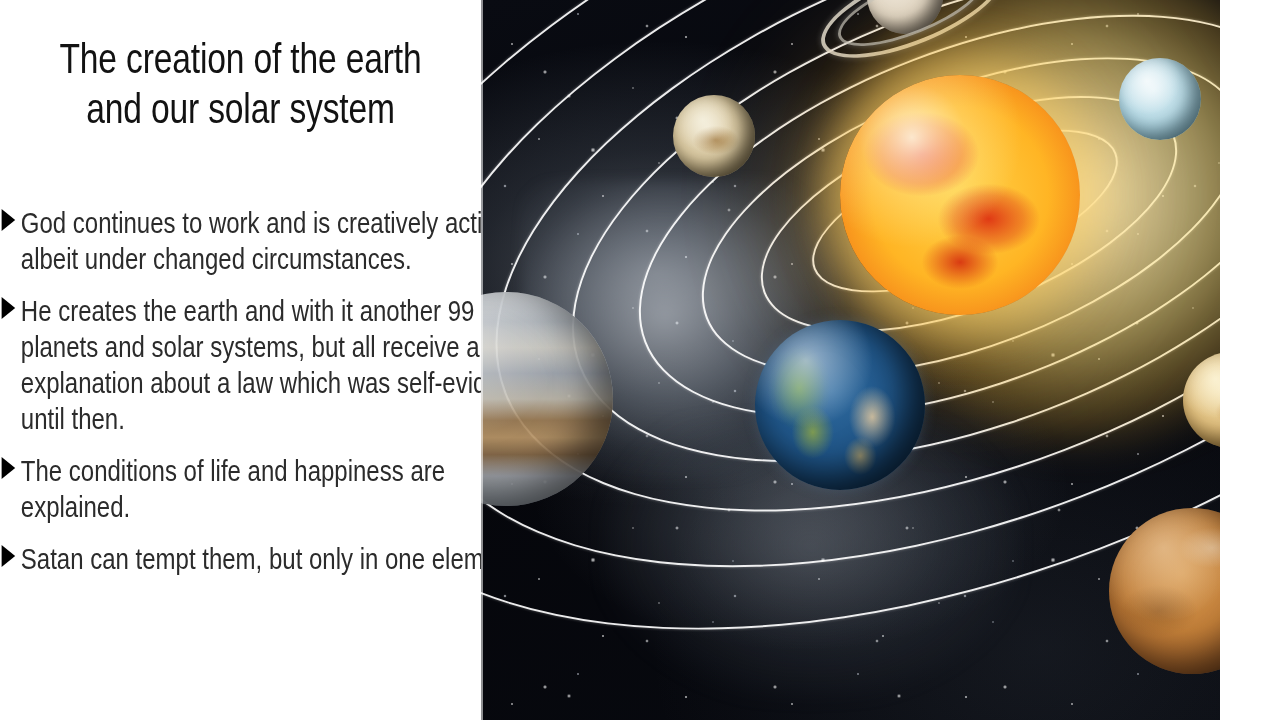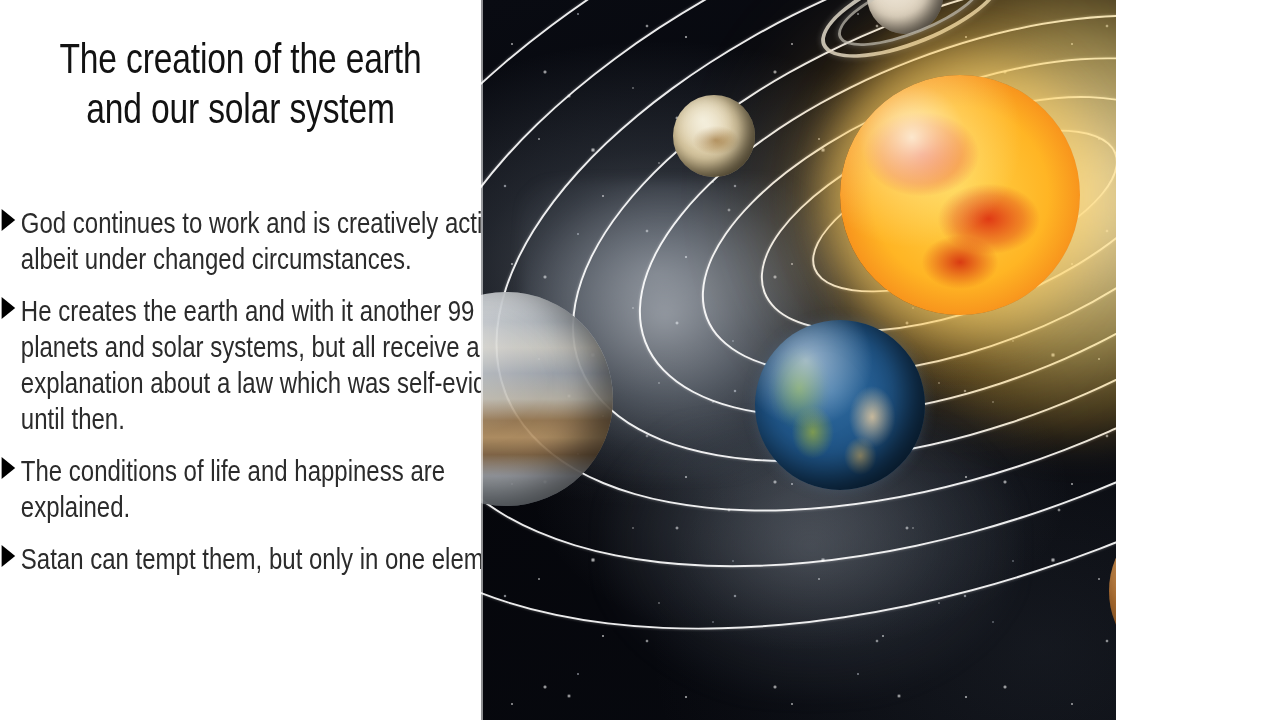--- a/index.html
+++ b/index.html
@@ -1,20 +1,20 @@
 <!DOCTYPE html>
 <html><head>
 <meta charset="utf-8">
 <style>
   html,body{margin:0;padding:0;}
   body{
     width:1280px;height:720px;overflow:hidden;background:#ffffff;
     font-family:"Liberation Sans","DejaVu Sans",sans-serif;
   }
-  .slide{position:relative;width:1116px;height:720px;overflow:hidden;background:#0f766e;}
+  .slide{position:relative;width:1220px;height:720px;overflow:hidden;background:#0f766e;}
 
   
   .text-panel{
     position:absolute;left:0;top:0;width:481px;height:720px;
     background:#ffffff;overflow:hidden;z-index:5;
   }
   .slide-title{
     position:absolute;left:0;top:34px;width:481px;
     text-align:center;color:#121212;
     font-size:42px;line-height:50px;font-weight:400;

